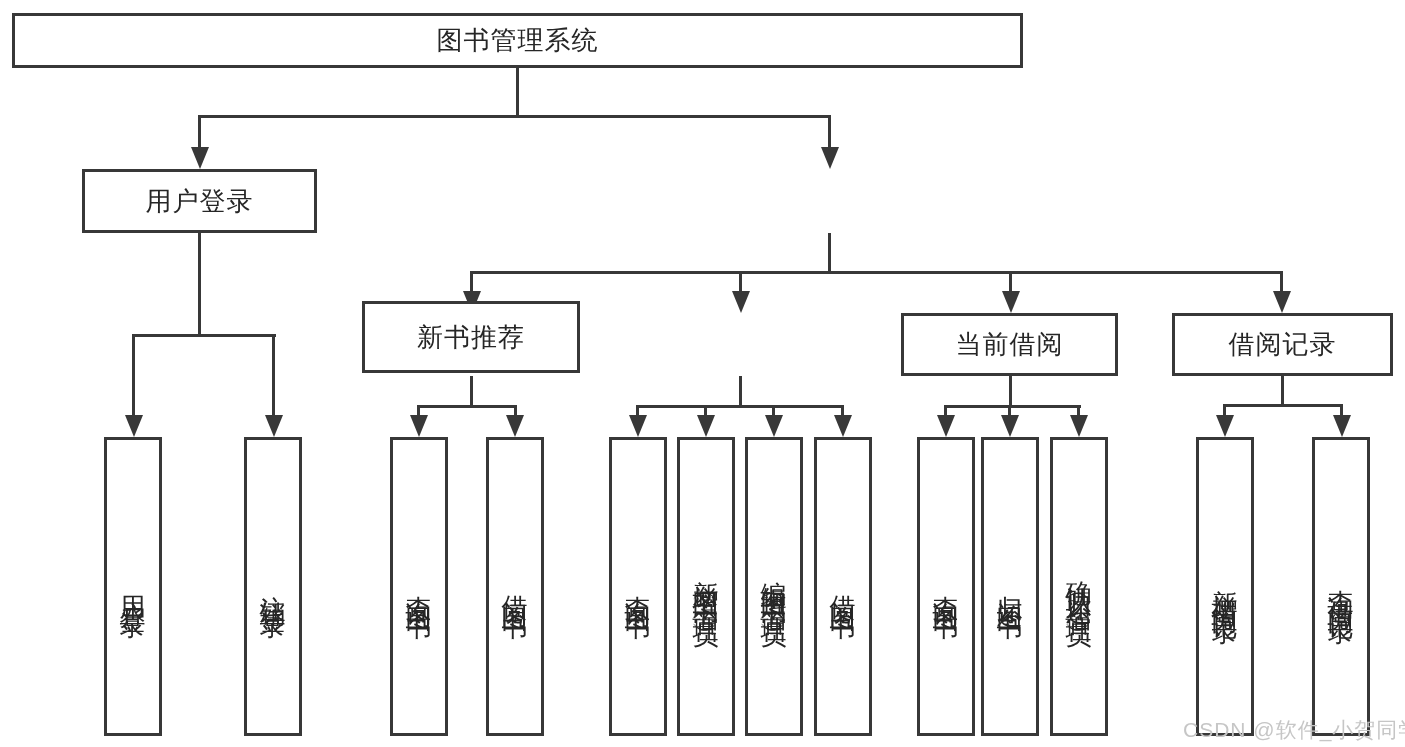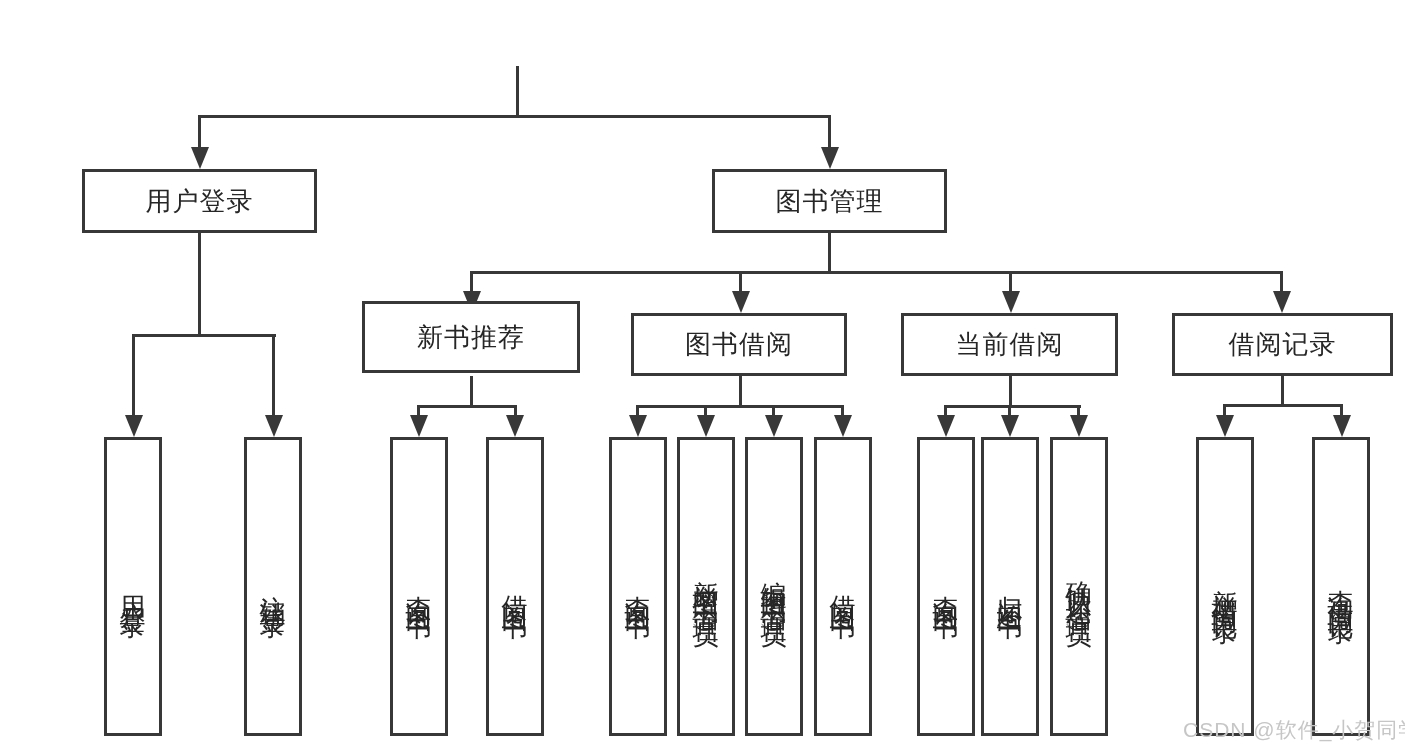--- a/index.html
+++ b/index.html
@@ -53,33 +53,33 @@
     color: #c6c6c6;
     z-index: 50;
     white-space: nowrap;
   }
 </style>
 </head>
 <body>
 
 <div class="canvas">
 
+  <div class="box" style="left:12px;top:13px;width:1011px;height:55px">
+    <span class="hlabel">图书管理系统</span>
+  </div>
 
   <div class="line" style="left:516px;top:66px;width:3px;height:52px"></div>
   <div class="line" style="left:198px;top:115px;width:633px;height:3px"></div>
   <div class="line" style="left:198px;top:115px;width:3px;height:34px"></div>
   <div class="tri" style="left:191px;top:147px"></div>
   <div class="line" style="left:828px;top:115px;width:3px;height:34px"></div>
   <div class="tri" style="left:821px;top:147px"></div>
 
   <div class="box" style="left:82px;top:169px;width:235px;height:64px">
     <span class="hlabel">用户登录</span>
-  </div>
-  <div class="box" style="left:712px;top:169px;width:235px;height:64px">
-    <span class="hlabel">图书管理</span>
   </div>
 
   <div class="line" style="left:198px;top:233px;width:3px;height:104px"></div>
   <div class="line" style="left:132px;top:334px;width:144px;height:3px"></div>
   <div class="line" style="left:132px;top:334px;width:3px;height:83px"></div>
   <div class="tri" style="left:125px;top:415px"></div>
   <div class="line" style="left:272px;top:334px;width:3px;height:83px"></div>
   <div class="tri" style="left:265px;top:415px"></div>
 
   <div class="line" style="left:828px;top:233px;width:3px;height:41px"></div>
@@ -88,23 +88,20 @@
   <div class="tri" style="left:463px;top:291px"></div>
   <div class="line" style="left:739px;top:271px;width:3px;height:22px"></div>
   <div class="tri" style="left:732px;top:291px"></div>
   <div class="line" style="left:1009px;top:271px;width:3px;height:22px"></div>
   <div class="tri" style="left:1002px;top:291px"></div>
   <div class="line" style="left:1280px;top:271px;width:3px;height:22px"></div>
   <div class="tri" style="left:1273px;top:291px"></div>
 
   <div class="box" style="left:362px;top:301px;width:218px;height:72px">
     <span class="hlabel">新书推荐</span>
-  </div>
-  <div class="box" style="left:631px;top:313px;width:216px;height:63px">
-    <span class="hlabel">图书借阅</span>
   </div>
   <div class="box" style="left:1172px;top:313px;width:221px;height:63px">
     <span class="hlabel">借阅记录</span>
   </div>
   <div class="box" style="left:901px;top:313px;width:217px;height:63px">
     <span class="hlabel">当前借阅</span>
   </div>
 
   <div class="line" style="left:470px;top:376px;width:3px;height:32px"></div>
   <div class="line" style="left:417px;top:405px;width:100px;height:3px"></div>

